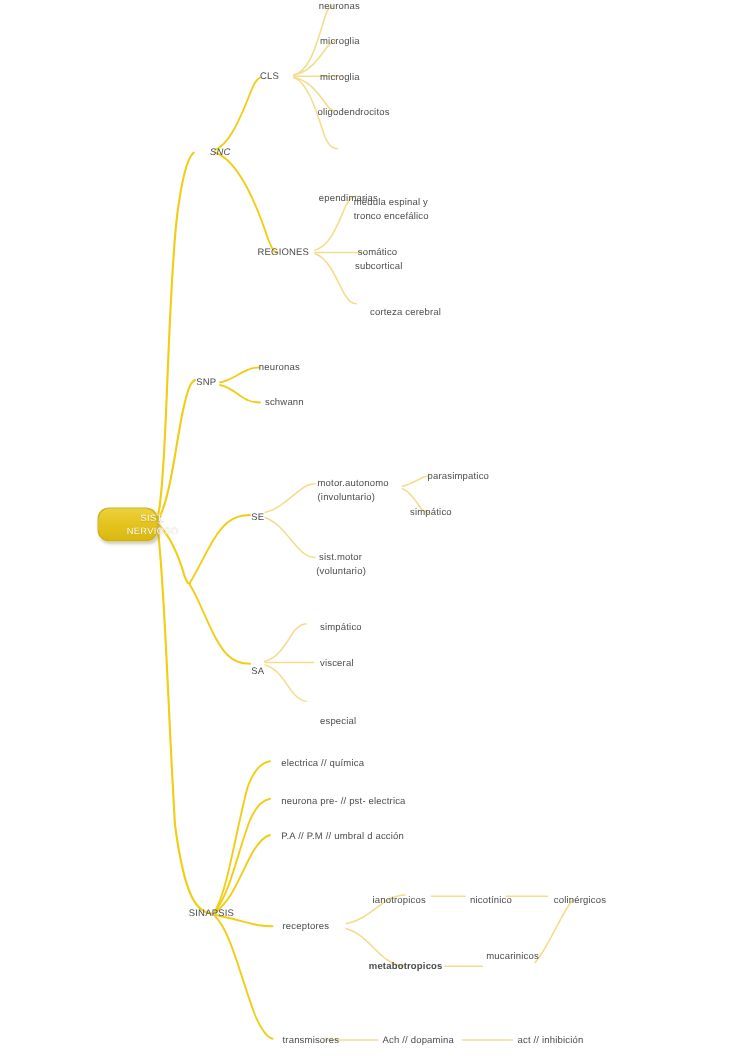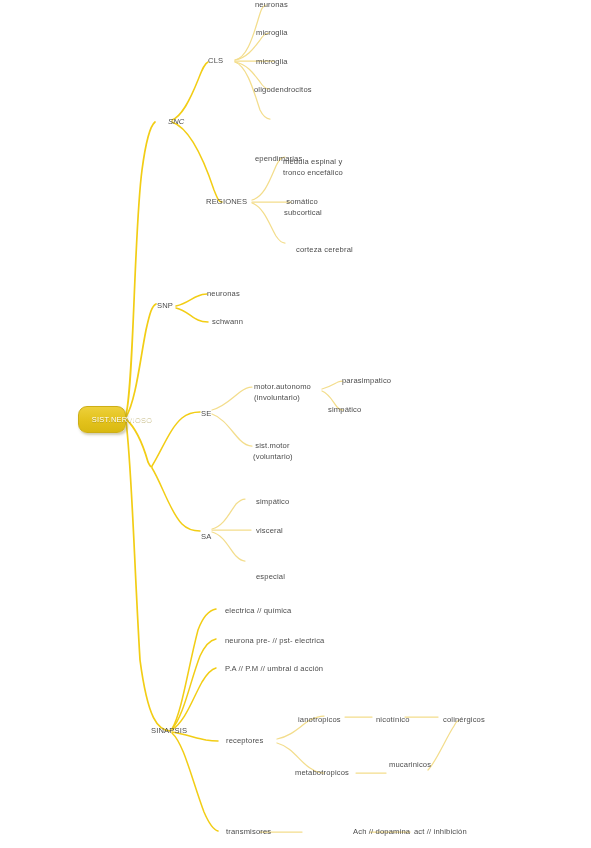--- a/index.html
+++ b/index.html
@@ -23,20 +23,21 @@
     background:linear-gradient(180deg,#edd03a 0%,#e3c21c 55%,#d9b911 100%);
     border:1.4px solid #cdae16;
     border-radius:9px;
     color:#ffffff;
     font-size:7.4px;
     line-height:9.5px;
     text-align:center;
     display:flex;
     align-items:center;
     justify-content:center;
+    flex-direction:column;
     box-shadow:1.5px 2px 2.5px rgba(120,110,40,.35);
     text-shadow:0 .5px .6px rgba(150,130,30,.55);
     letter-spacing:.3px;
     padding-left:40px;
   }
 </style>
 </head>
 <body>
 
 <div id="canvas">
@@ -158,20 +159,20 @@
   <div class="lbl" style="left:256px;top:572px;">especial</div>
 
   <div class="lbl" style="left:225px;top:606px;">electrica // química</div>
   <div class="lbl" style="left:225px;top:636px;">neurona pre- // pst- electrica</div>
   <div class="lbl" style="left:225px;top:664px;">P.A // P.M // umbral d acción</div>
 
   <div class="lbl" style="left:226px;top:736px;">receptores</div>
   <div class="lbl" style="left:298px;top:715px;">ianotropicos</div>
   <div class="lbl" style="left:376px;top:715px;">nicotínico</div>
   <div class="lbl" style="left:443px;top:715px;">colinérgicos</div>
-  <div class="lbl" style="left:295px;top:768px;">metabotropicos</div>
+  <div class="lbl" style="left:295px;top:768px;font-weight:bold;">metabotropicos</div>
   <div class="lbl" style="left:389px;top:760px;">mucarinicos</div>
 
   <div class="lbl" style="left:226px;top:827px;">transmisores</div>
-  <div class="lbl" style="left:306px;top:827px;margin-left:47px;">Ach // dopamina</div>
+  <div class="lbl" style="left:306px;top:827px;">Ach // dopamina</div>
   <div class="lbl" style="left:414px;top:827px;text-align:center;">act // inhibición</div>
 
 </div>
 
 </body></html>

